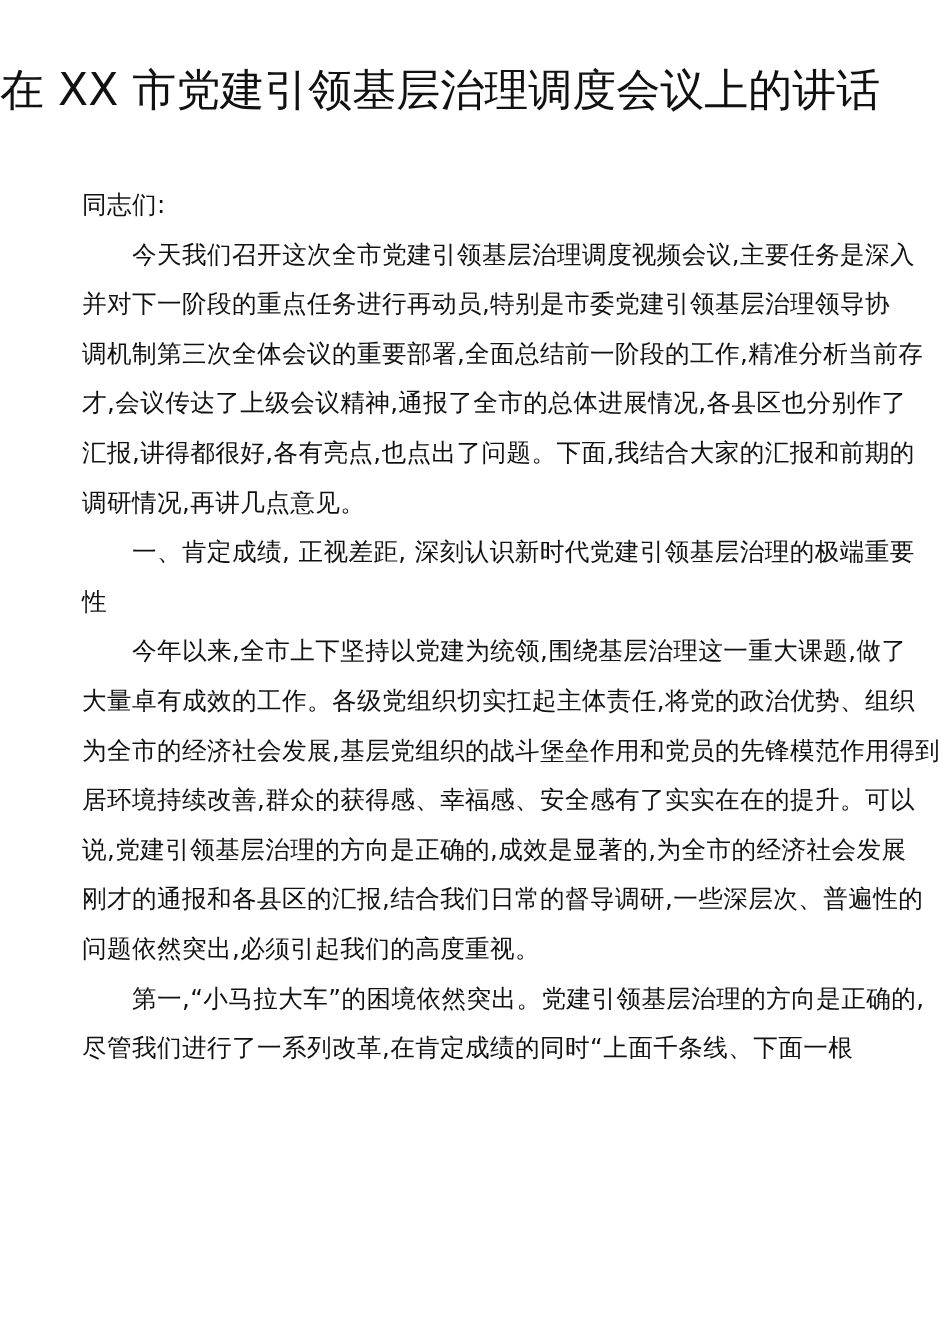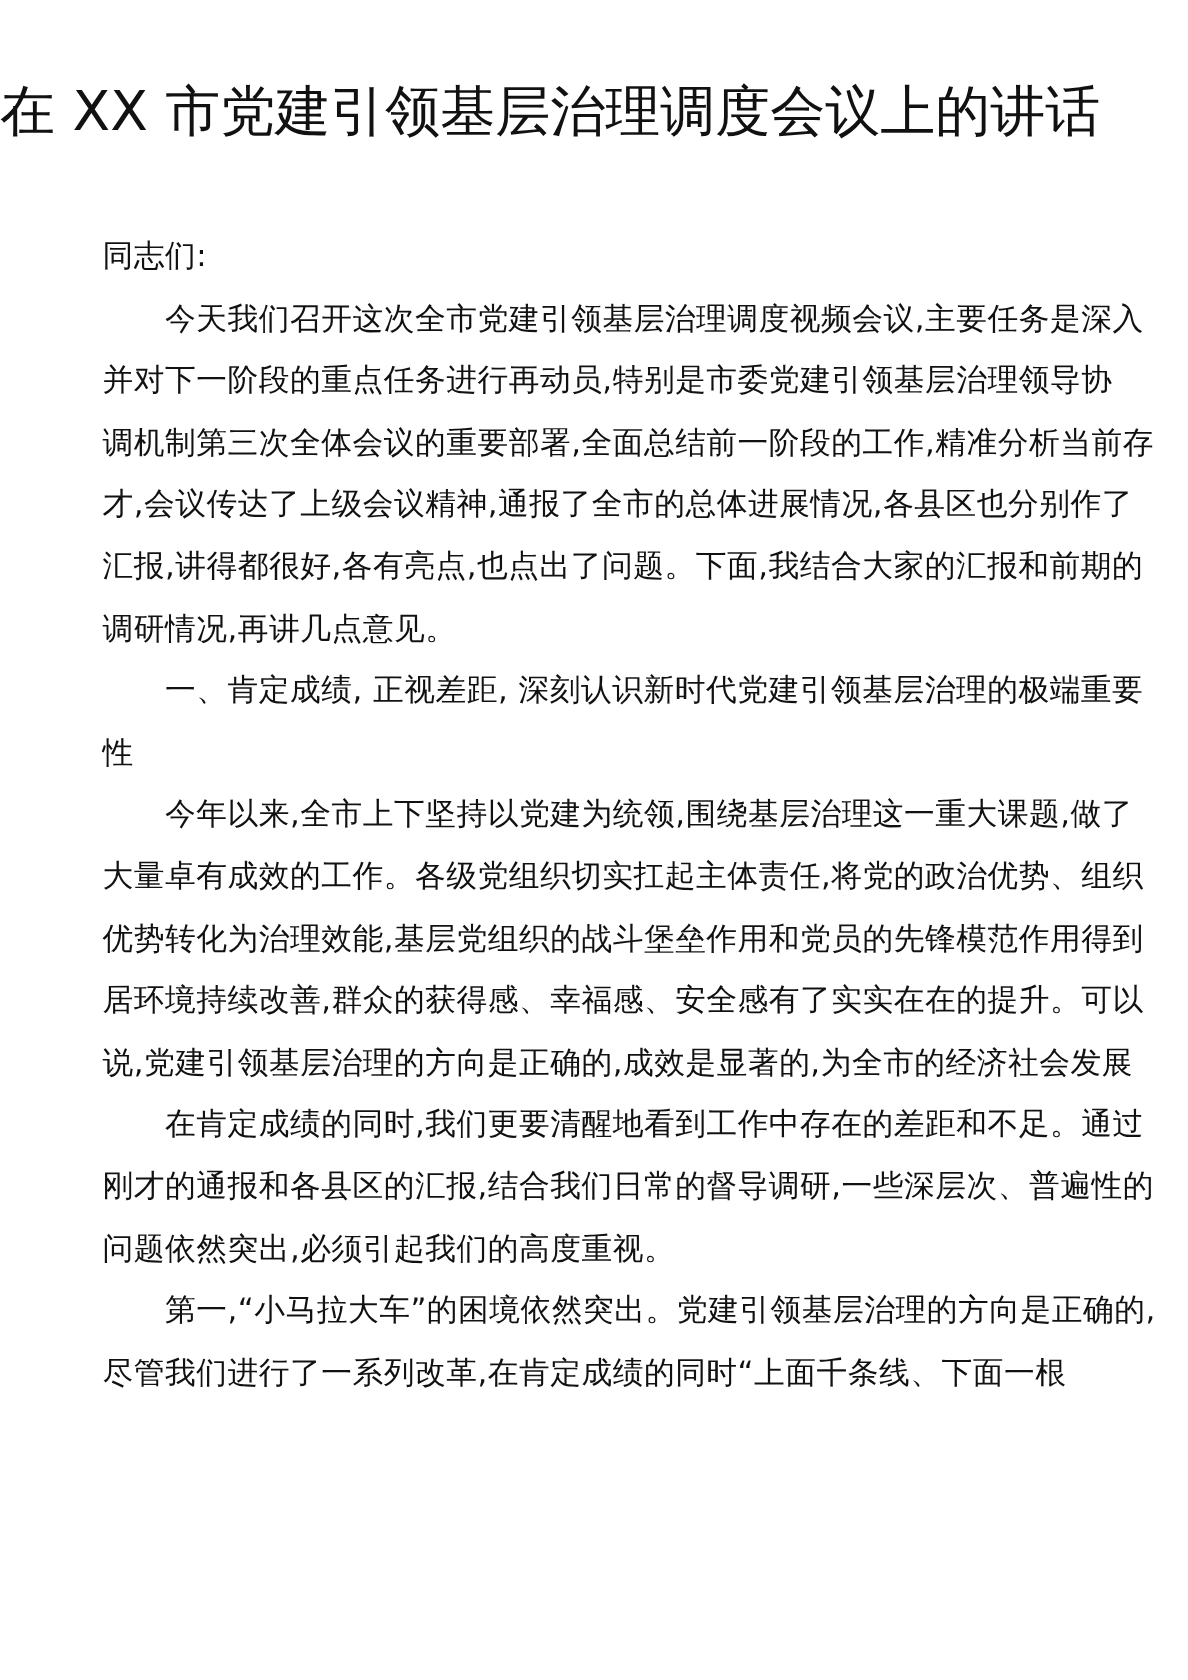--- a/index.html
+++ b/index.html
@@ -22,21 +22,20 @@
   <div class="line indent">今天我们召开这次全市党建引领基层治理调度视频会议,主要任务是深入</div>
   <div class="line">并对下一阶段的重点任务进行再动员,特别是市委党建引领基层治理领导协</div>
   <div class="line">调机制第三次全体会议的重要部署,全面总结前一阶段的工作,精准分析当前存</div>
   <div class="line">才,会议传达了上级会议精神,通报了全市的总体进展情况,各县区也分别作了</div>
   <div class="line">汇报,讲得都很好,各有亮点,也点出了问题。下面,我结合大家的汇报和前期的</div>
   <div class="line">调研情况,再讲几点意见。</div>
   <div class="line indent">一、肯定成绩, 正视差距, 深刻认识新时代党建引领基层治理的极端重要</div>
   <div class="line">性</div>
   <div class="line indent">今年以来,全市上下坚持以党建为统领,围绕基层治理这一重大课题,做了</div>
   <div class="line">大量卓有成效的工作。各级党组织切实扛起主体责任,将党的政治优势、组织</div>
-  <div class="line">优势转化为治理效能,基层党组织的战斗堡垒作用和党员的先锋模范作用得到</div>
+  <div class="line">为全市的经济社会发展,基层党组织的战斗堡垒作用和党员的先锋模范作用得到</div>
   <div class="line">居环境持续改善,群众的获得感、幸福感、安全感有了实实在在的提升。可以</div>
   <div class="line">说,党建引领基层治理的方向是正确的,成效是显著的,为全市的经济社会发展</div>
-  <div class="line indent">在肯定成绩的同时,我们更要清醒地看到工作中存在的差距和不足。通过</div>
   <div class="line">刚才的通报和各县区的汇报,结合我们日常的督导调研,一些深层次、普遍性的</div>
   <div class="line">问题依然突出,必须引起我们的高度重视。</div>
   <div class="line indent">第一,“小马拉大车”的困境依然突出。党建引领基层治理的方向是正确的,</div>
   <div class="line">尽管我们进行了一系列改革,在肯定成绩的同时“上面千条线、下面一根</div>
 </div>
 
 </body></html>

